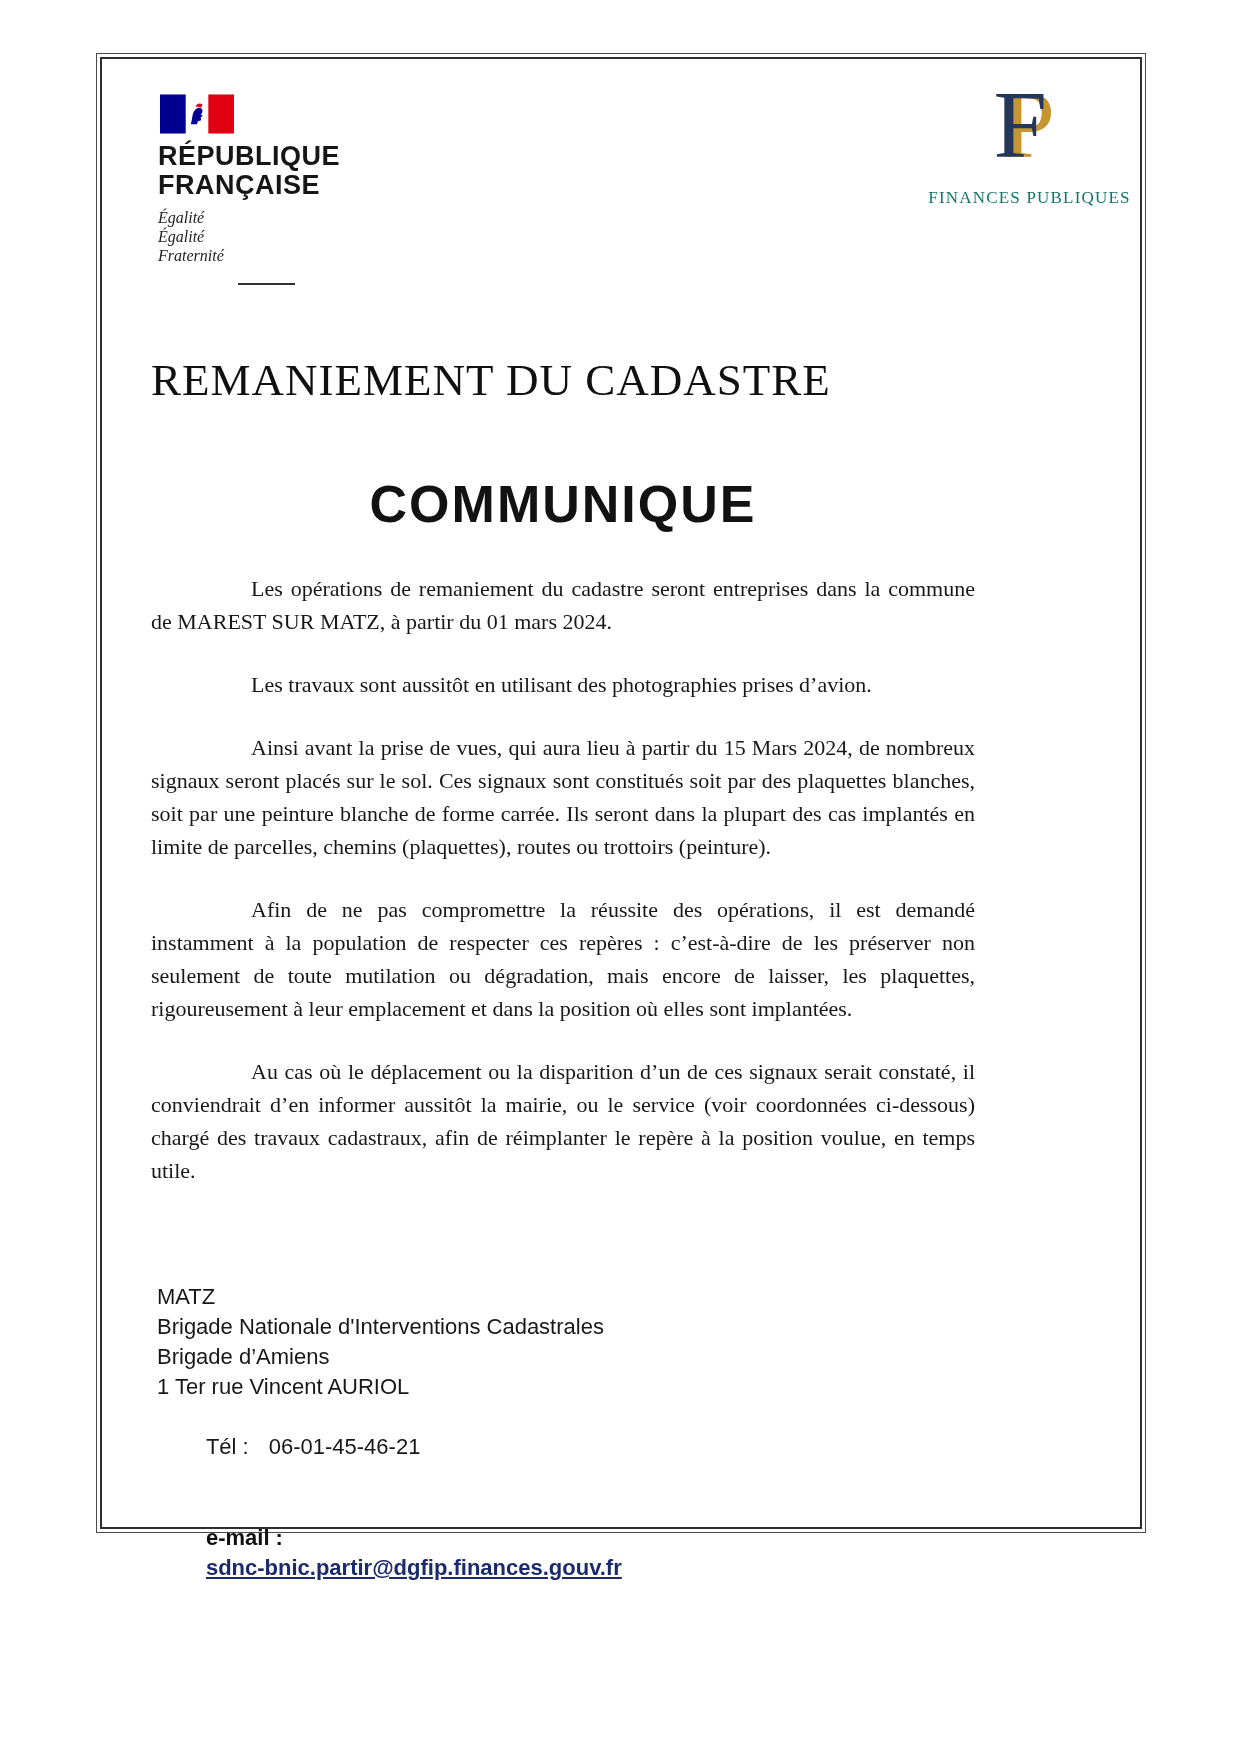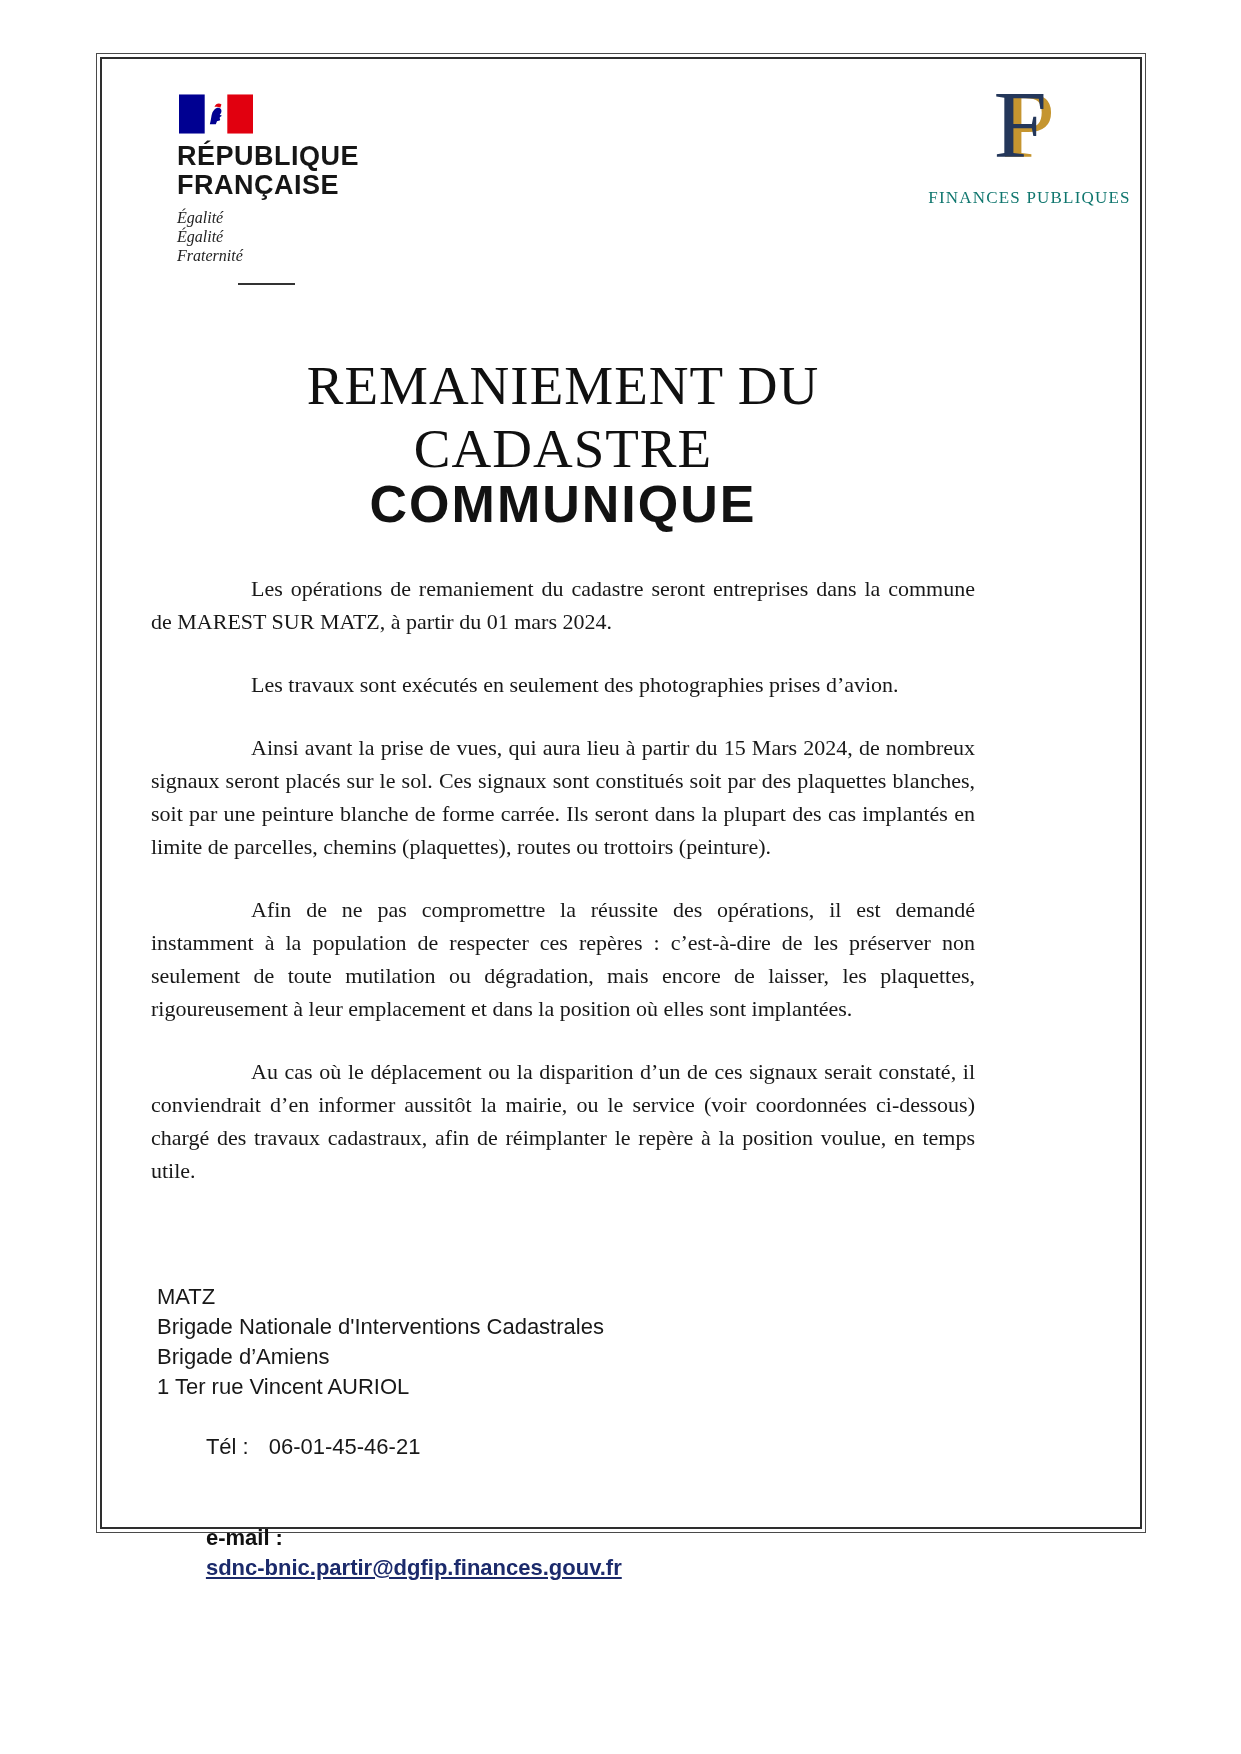--- a/index.html
+++ b/index.html
@@ -16,21 +16,21 @@
     width:1050px;height:1480px;
     border:1.5px solid #4a4a4a;
     box-sizing:border-box;
   }
   .frame-inner{
     position:absolute;left:3px;top:3px;right:3px;bottom:3px;
     border:2.5px solid #2e2e2e;
   }
   
   .marianne{
-    position:absolute;left:80px;top:40px;width:240px;
+    position:absolute;left:61px;top:40px;width:240px;
   }
   .marianne .flag{display:block;width:74px;height:40px;margin-left:2px;}
   .marianne .rf-title{
     margin-top:8px;
     font-weight:bold;font-size:27px;line-height:29px;
     letter-spacing:0.5px;color:#161616;
   }
   .marianne .motto{
     margin-top:8px;
     font-family:"Liberation Serif",serif;
@@ -52,23 +52,23 @@
   .fp-monogram .glyph.p{left:22px;}
   .fp-label{
     margin-top:4px;
     font-family:"Liberation Serif",serif;
     font-size:17px;letter-spacing:1.2px;
     color:#0f766e;white-space:nowrap;
   }
   
   .doc-title{
     position:absolute;left:54px;top:300px;width:824px;
-    text-align:center;
+    text-align:left;
     font-family:"Liberation Serif",serif;
-    font-size:55px;font-weight:normal;letter-spacing:1px;
+    font-size:45px;font-weight:normal;letter-spacing:1px;
     color:#101010;margin:0;
   }
   .doc-subtitle{
     position:absolute;left:54px;top:420px;width:824px;
     text-align:center;
     font-size:52px;font-weight:bold;letter-spacing:2px;
     color:#121212;margin:0;
   }
   .doc-body{
     position:absolute;left:54px;top:518px;width:824px;font-family:Liberation Serif, serif;
@@ -124,21 +124,21 @@
         <span class="glyph f" style="color:#24375a">F</span>
       </span>
       <div class="fp-label">FINANCES PUBLIQUES</div>
     </div>
 
     <h1 class="doc-title">REMANIEMENT DU CADASTRE</h1>
     <h2 class="doc-subtitle">COMMUNIQUE</h2>
 
     <div class="doc-body">
       <p>Les opérations de remaniement du cadastre seront entreprises dans la commune de MAREST SUR MATZ, à partir du 01 mars 2024.</p>
-      <p>Les travaux sont exécutés en seulement des photographies prises d’avion.</p>
+      <p>Les travaux sont aussitôt en utilisant des photographies prises d’avion.</p>
       <p>Ainsi avant la prise de vues, qui aura lieu à partir du 15 Mars 2024, de nombreux signaux seront placés sur le sol. Ces signaux sont constitués soit par des plaquettes blanches, soit par une peinture blanche de forme carrée. Ils seront dans la plupart des cas implantés en limite de  parcelles, chemins (plaquettes), routes ou trottoirs (peinture).</p>
       <p>Afin de ne pas compromettre la réussite des opérations, il est demandé instamment à la population de respecter ces repères : c’est-à-dire de les préserver non seulement de toute mutilation ou dégradation, mais encore de laisser, les plaquettes, rigoureusement à leur emplacement et dans la position où elles sont implantées.</p>
       <p>Au cas où le déplacement ou la disparition d’un de ces signaux serait constaté, il conviendrait d’en informer aussitôt la mairie, ou le service (voir coordonnées ci-dessous) chargé des travaux cadastraux, afin de réimplanter le repère à la position voulue, en temps utile.</p>
     </div>
 
     <div class="contact">
       <div class="line">MATZ</div>
       <div class="line">Brigade Nationale d'Interventions Cadastrales</div>
       <div class="line">Brigade d’Amiens</div>
       <div class="line">1 Ter rue Vincent AURIOL</div>

